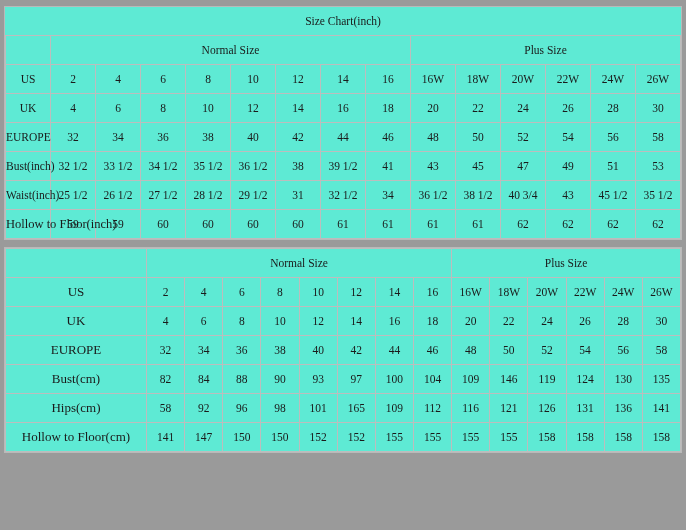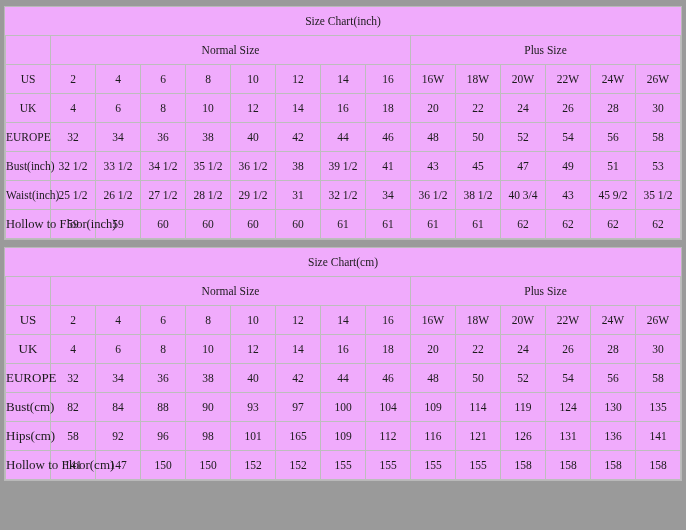--- a/index.html
+++ b/index.html
@@ -24,21 +24,21 @@
   }
   .chart-block {
     background: #f2f2f2;
     border: 1px solid #b9b9b9;
     box-sizing: border-box;
   }
   table.size-table {
     border-collapse: collapse;
     width: 100%;
     table-layout: fixed;
-    background: #f0abfc;
+    background: #5eead4;
   }
   table.size-table td {
     border: 1px solid #bdbdbd;
     text-align: center;
     vertical-align: middle;
     color: #1a1a1a;
     font-size: 11.5px;
     padding: 0;
     height: 28px;
     white-space: nowrap;
@@ -155,21 +155,21 @@
             <td>27 1/2</td>
             <td>28 1/2</td>
             <td>29 1/2</td>
             <td>31</td>
             <td>32 1/2</td>
             <td>34</td>
             <td>36 1/2</td>
             <td>38 1/2</td>
             <td>40 3/4</td>
             <td>43</td>
-            <td>45 9/2</td>
+            <td>45 1/2</td>
             <td>35 1/2</td>
           </tr>
           <tr>
             <td class="rowhead col-label small">Hollow to Floor(inch)</td>
             <td>59</td>
             <td>59</td>
             <td>60</td>
             <td>60</td>
             <td>60</td>
             <td>60</td>
@@ -182,23 +182,20 @@
             <td>62</td>
             <td>62</td>
           </tr>
         </tbody>
     </table>
   </div>
   <div class="chart-block">
     <table class="size-table cm-table">
       <tbody>
           <tr>
-            <td class="title-cell" colspan="15">Size Chart(cm)</td>
-          </tr>
-          <tr>
             <td class="group-cell col-label" colspan="1"></td>
             <td class="group-cell" colspan="8">Normal Size</td>
             <td class="group-cell" colspan="6">Plus Size</td>
           </tr>
           <tr>
             <td class="rowhead col-label">US</td>
             <td>2</td>
             <td>4</td>
             <td>6</td>
             <td>8</td>
@@ -251,21 +248,21 @@
             <td class="rowhead col-label">Bust(cm)</td>
             <td>82</td>
             <td>84</td>
             <td>88</td>
             <td>90</td>
             <td>93</td>
             <td>97</td>
             <td>100</td>
             <td>104</td>
             <td>109</td>
-            <td>114</td>
+            <td>146</td>
             <td>119</td>
             <td>124</td>
             <td>130</td>
             <td>135</td>
           </tr>
           <tr>
             <td class="rowhead col-label">Hips(cm)</td>
             <td>58</td>
             <td>92</td>
             <td>96</td>

